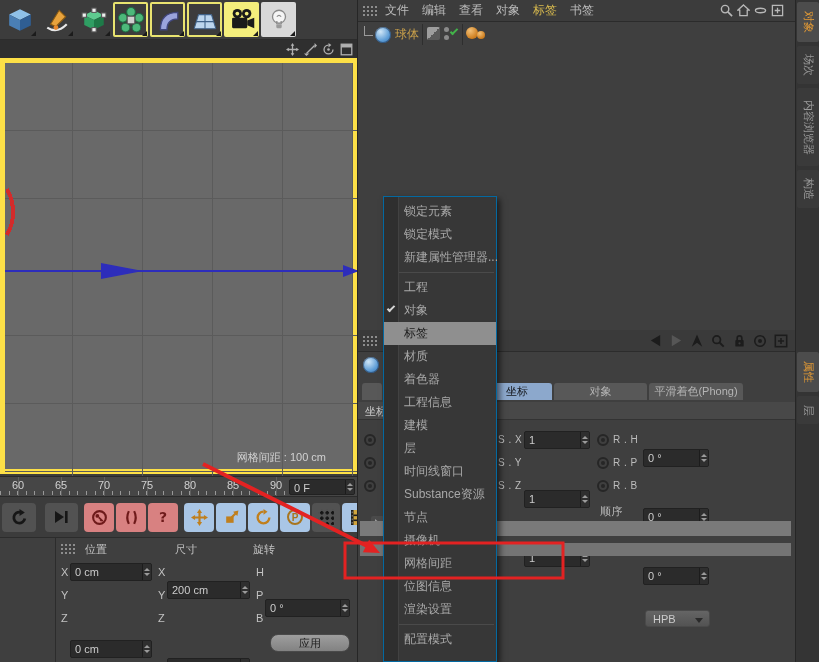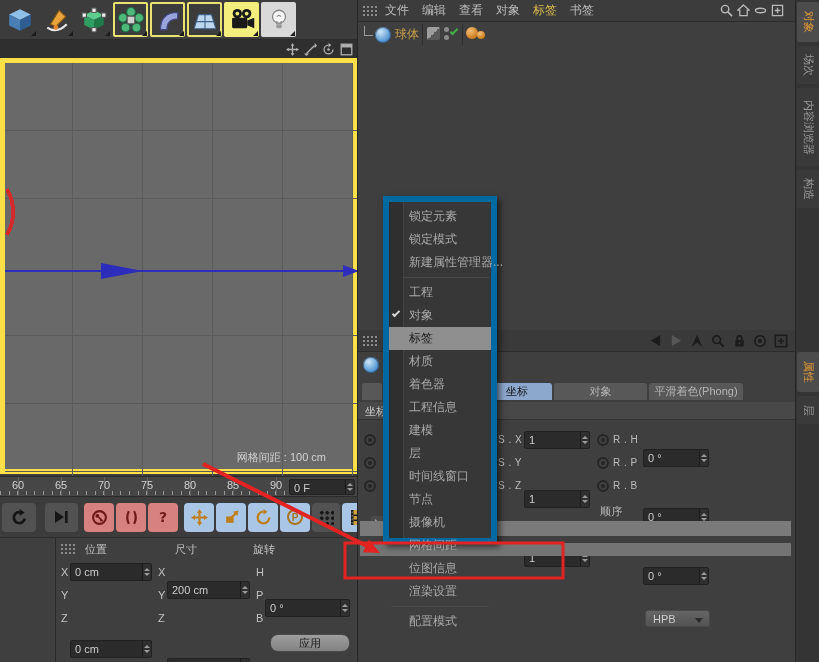--- a/index.html
+++ b/index.html
@@ -92,21 +92,21 @@
   .expander { position:absolute; left:13px; width:13px; height:13px; background:#4a4a4a; border-radius:2px; display:flex; align-items:center; justify-content:center; }
   .expander::after { content:""; border-top:4px solid transparent; border-bottom:4px solid transparent; border-left:5px solid #9c9c9c; }
 
   
   #side-tabs { left:795px; top:0; width:24px; height:662px; background:#343434; border-left:1px solid #262626; }
   .vtab { position:absolute; left:1px; width:22px; display:flex; align-items:center; justify-content:center;
           writing-mode:vertical-rl; text-orientation:sideways; font-size:11px; color:#9a9a9a; background:#3a3a3a; border-radius:2px; }
   .vtab.active { background:#4c4c4c; color:#e39a35; }
 
   
-  #mode-menu { left:383px; top:196px; width:114px; height:348px; background:#373737; border:6px solid #0369a1; box-shadow:3px 3px 6px rgba(0,0,0,.55); z-index:50; padding-top:3px; }
+  #mode-menu { left:383px; top:196px; width:114px; height:466px; background:#373737; border:1px solid #0369a1; box-shadow:3px 3px 6px rgba(0,0,0,.55); z-index:50; padding-top:3px; }
   #mode-menu::before { content:""; position:absolute; left:0; top:0; bottom:0; width:14px; background:#2f2f2f; border-right:1px solid #424242; }
   .menu-item { position:relative; height:23px; line-height:23px; padding-left:20px; font-size:12px; color:#a8a8a8; white-space:nowrap; }
   .menu-item.hl { background:#8f8f8f; color:#1c1c1c; }
   .menu-sep { height:1px; margin:3px 2px; border-bottom:1px solid #4a4a4a; background:#262626; }
   .mi-check { position:absolute; left:3px; top:7px; width:8px; height:4px; border-left:2px solid #d6d6d6; border-bottom:2px solid #d6d6d6; transform:rotate(-45deg); }
 
   
   #annotations { left:0; top:0; width:819px; height:662px; z-index:90; pointer-events:none; }
 </style>
 </head>
@@ -581,20 +581,21 @@
     <div class="menu-sep"></div>
     <div class="menu-item"><span>工程</span></div>
     <div class="menu-item"><span class="mi-check"></span><span>对象</span></div>
     <div class="menu-item hl"><span>标签</span></div>
     <div class="menu-item"><span>材质</span></div>
     <div class="menu-item"><span>着色器</span></div>
     <div class="menu-item"><span>工程信息</span></div>
     <div class="menu-item"><span>建模</span></div>
     <div class="menu-item"><span>层</span></div>
     <div class="menu-item"><span>时间线窗口</span></div>
+    <div class="menu-item"><span>Substance资源</span></div>
     <div class="menu-item"><span>节点</span></div>
     <div class="menu-item"><span>摄像机</span></div>
     <div class="menu-item"><span>网格间距</span></div>
     <div class="menu-item"><span>位图信息</span></div>
     <div class="menu-item"><span>渲染设置</span></div>
     <div class="menu-sep"></div>
     <div class="menu-item"><span>配置模式</span></div>
   </div>
 
   <svg id="annotations" class="abs" viewBox="0 0 819 662">

